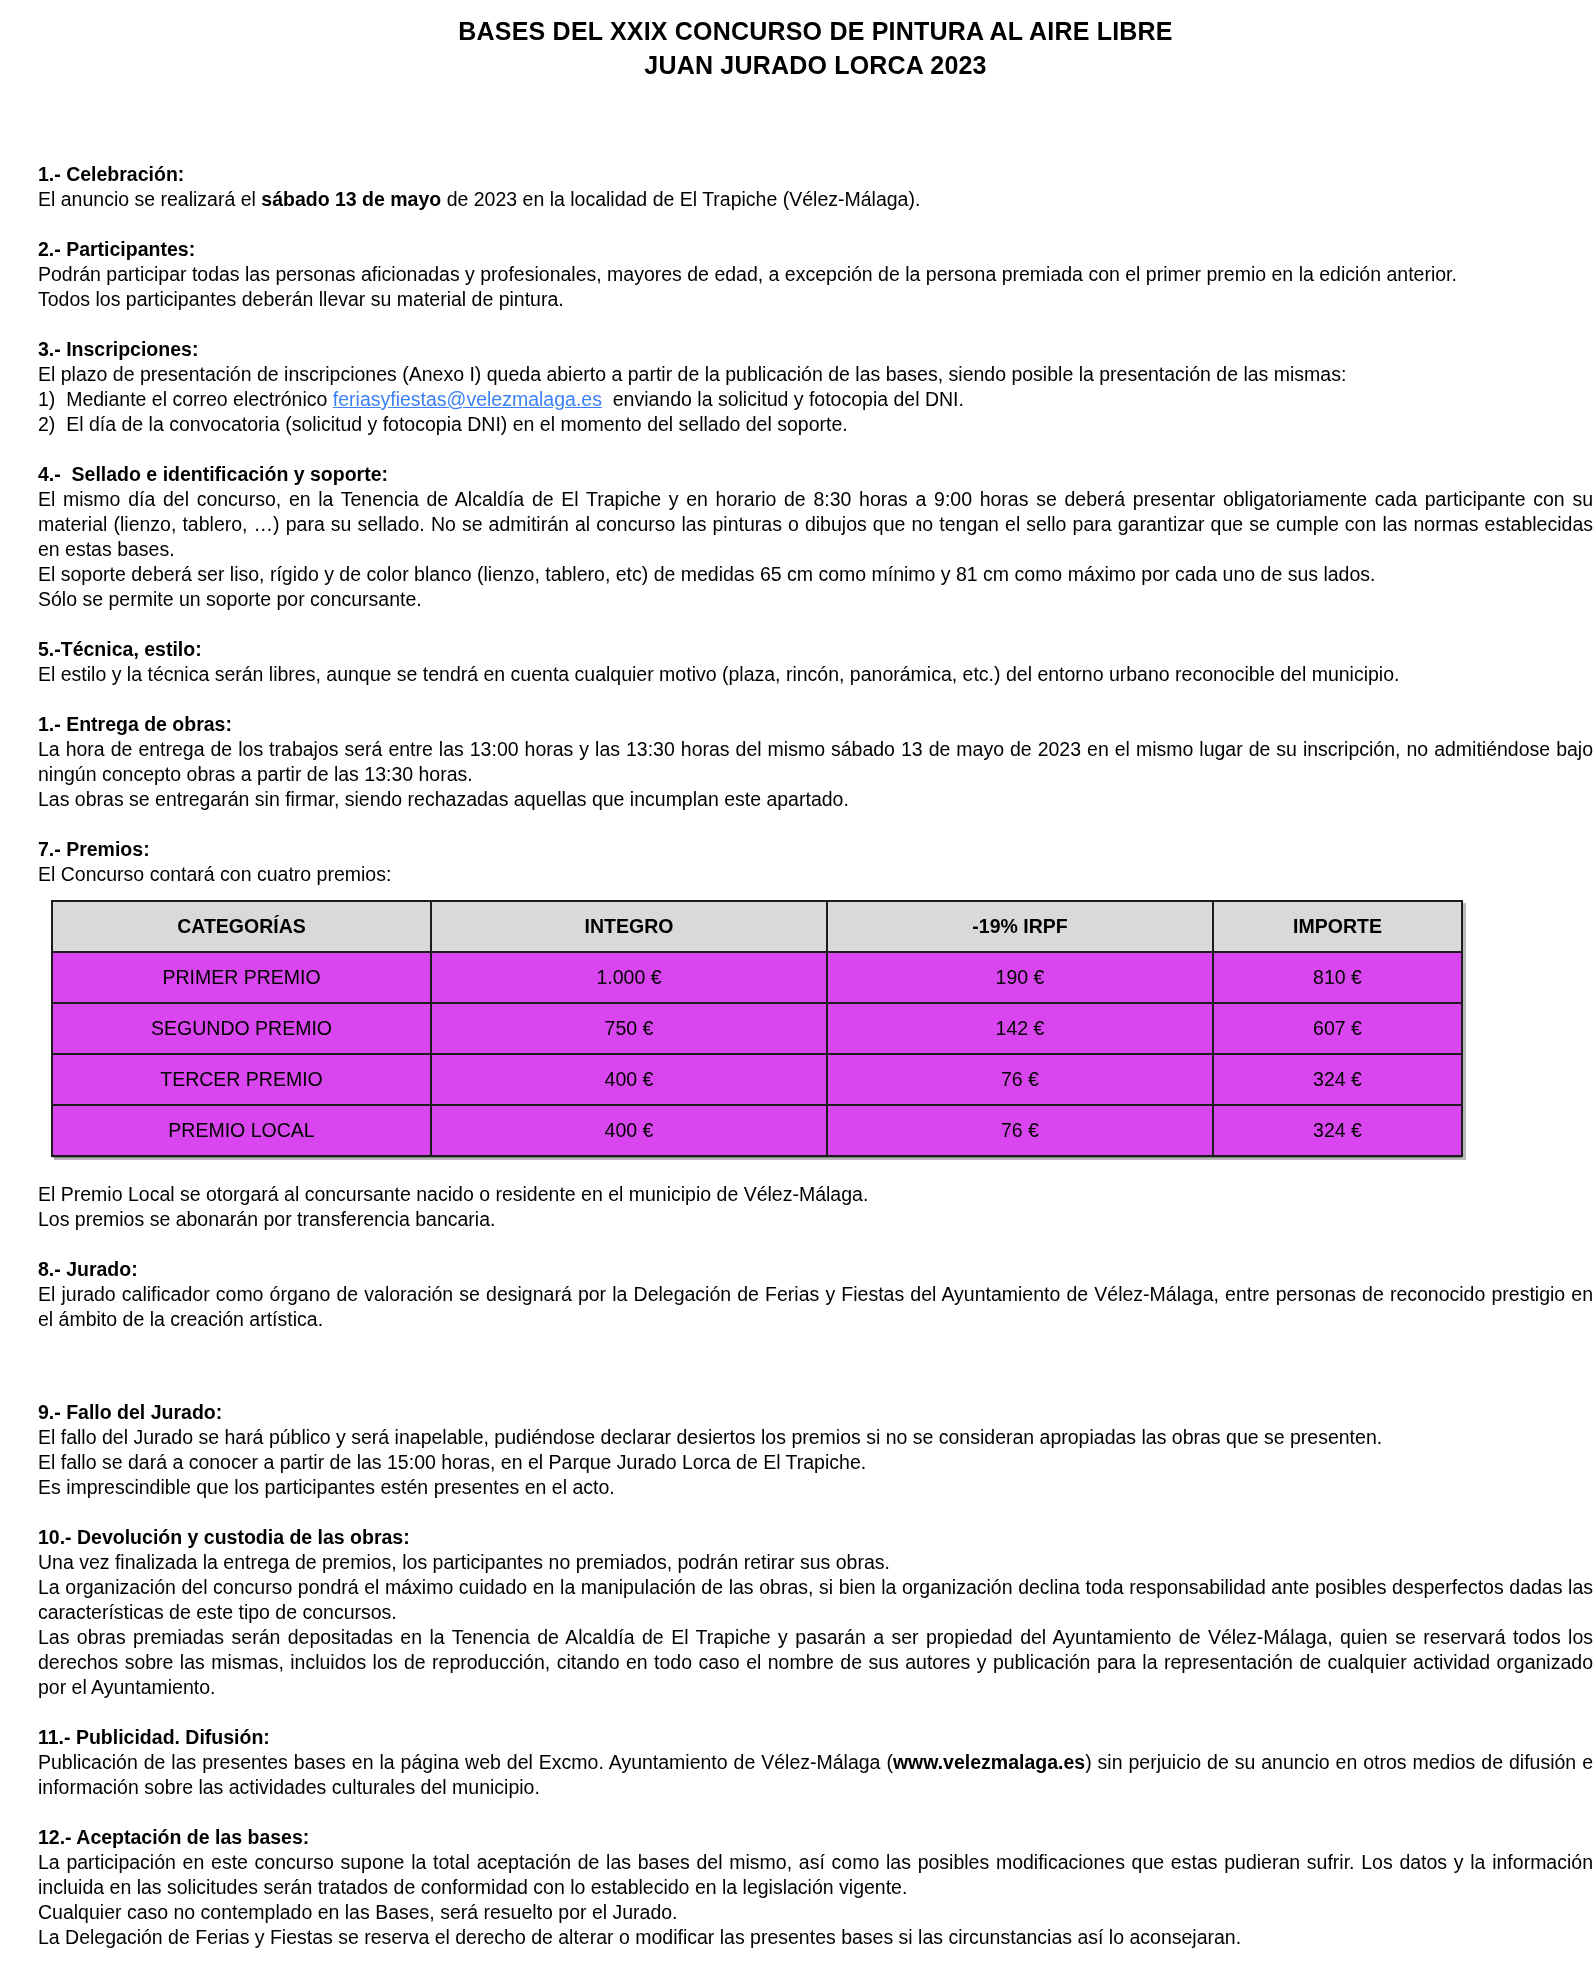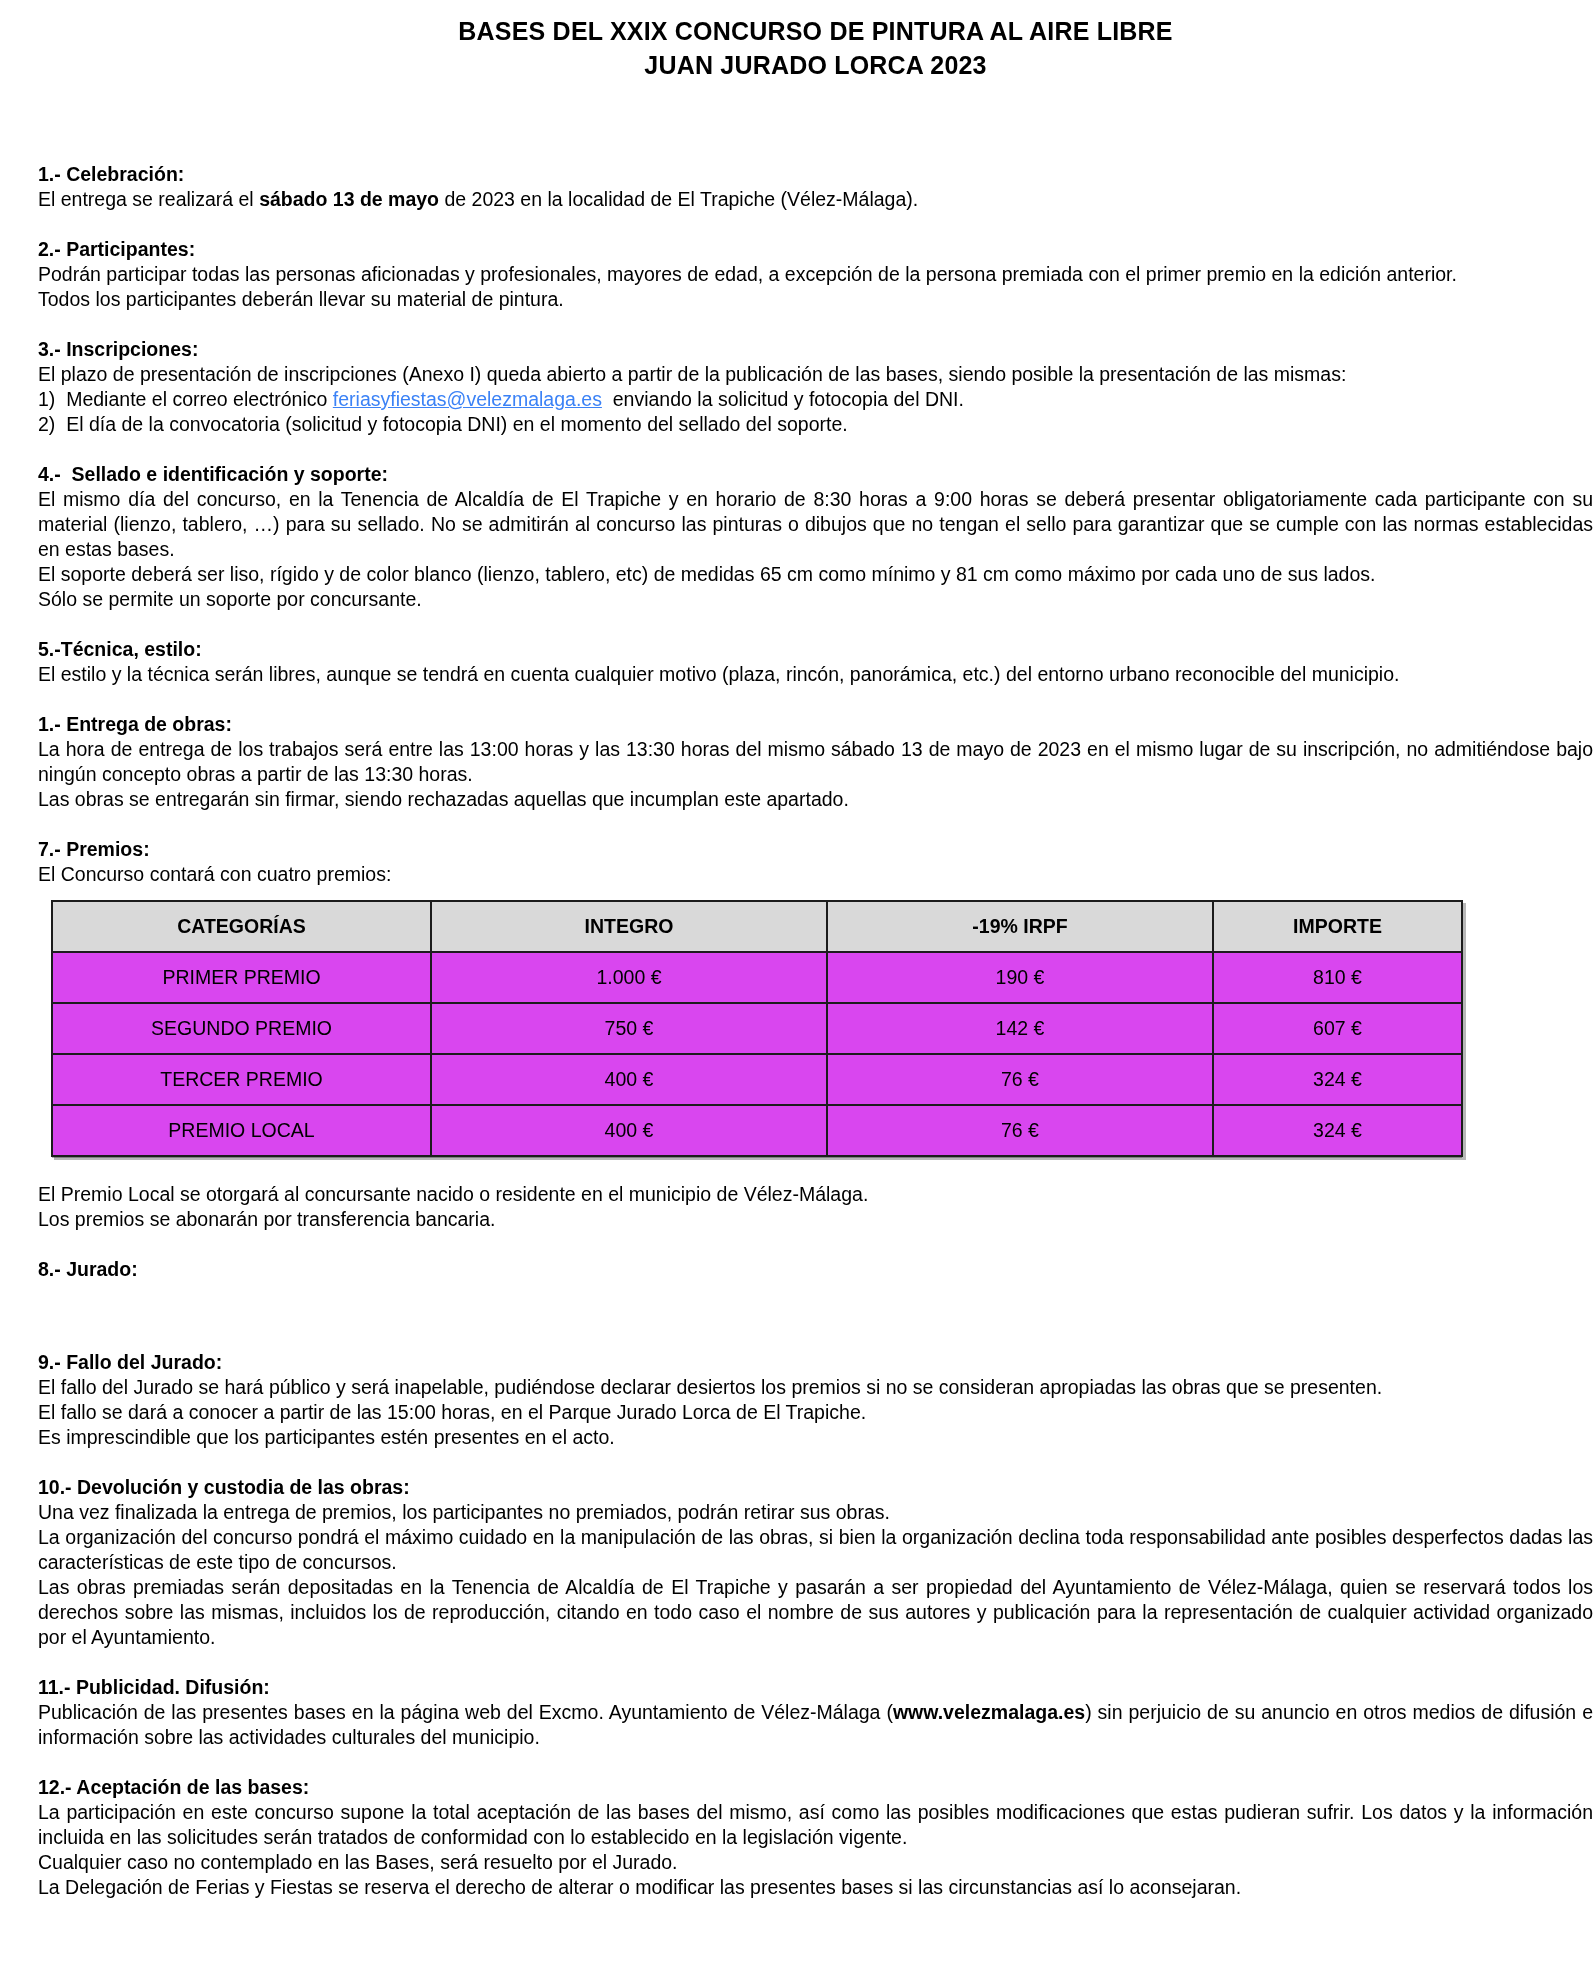--- a/index.html
+++ b/index.html
@@ -61,21 +61,21 @@
 <div class="page">
   <div class="content">
 
     <div class="doc-title">
       <div>BASES DEL XXIX CONCURSO DE PINTURA AL AIRE LIBRE</div>
       <div>JUAN JURADO LORCA 2023</div>
     </div>
 
     <div class="sec sec-first">
       <p class="h">1.- Celebración:</p>
-      <p class="body-p"><span>El entrega se realizará el </span><span class="b">sábado 13 de mayo</span><span> de 2023 en la localidad de El Trapiche (Vélez-Málaga).</span></p>
+      <p class="body-p"><span>El anuncio se realizará el </span><span class="b">sábado 13 de mayo</span><span> de 2023 en la localidad de El Trapiche (Vélez-Málaga).</span></p>
     </div>
 
     <div class="sec">
       <p class="h">2.- Participantes:</p>
       <p class="body-p">Podrán participar todas las personas aficionadas y profesionales, mayores de edad, a excepción de la persona premiada con el primer premio en la edición anterior.</p>
       <p class="body-p">Todos los participantes deberán llevar su material de pintura.</p>
     </div>
 
     <div class="sec">
       <p class="h">3.- Inscripciones:</p>
@@ -148,20 +148,21 @@
         </table>
 
       <div class="notes">
         <p class="body-p">El Premio Local se otorgará al concursante nacido o residente en el municipio de Vélez-Málaga.</p>
         <p class="body-p">Los premios se abonarán por transferencia bancaria.</p>
       </div>
     </div>
 
     <div class="sec">
       <p class="h">8.- Jurado:</p>
+      <p class="body-p">El jurado calificador como órgano de valoración se designará por la Delegación de Ferias y Fiestas del Ayuntamiento de Vélez-Málaga, entre personas de reconocido prestigio en el ámbito de la creación artística.</p>
     </div>
 
     <div class="sec sec-gap-large">
       <p class="h">9.- Fallo del Jurado:</p>
       <p class="body-p">El fallo del Jurado se hará público y será inapelable, pudiéndose declarar desiertos los premios si no se consideran apropiadas las obras que se presenten.</p>
       <p class="body-p">El fallo se dará a conocer a partir de las 15:00 horas, en el Parque Jurado Lorca de El Trapiche.</p>
       <p class="body-p">Es imprescindible que los participantes estén presentes en el acto.</p>
     </div>
 
     <div class="sec">

